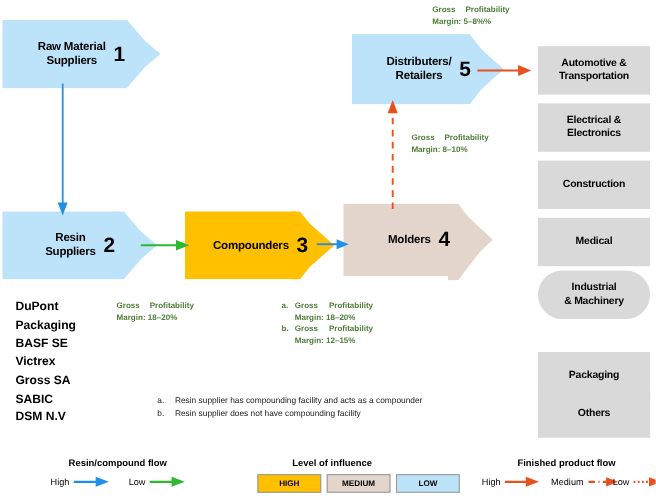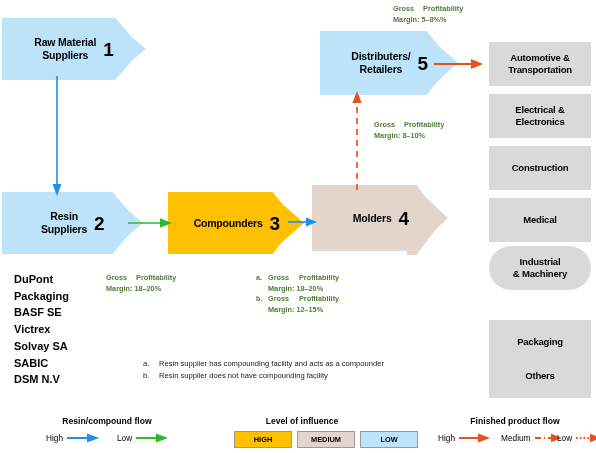--- a/index.html
+++ b/index.html
@@ -215,21 +215,21 @@
       <span class="mk"></span>
       <span>Margin: 12–15%</span>
     </div>
   </div>
 
   <div class="names" style="left:14px;top:271px;">
     <div>DuPont</div>
     <div>Packaging</div>
     <div>BASF SE</div>
     <div>Victrex</div>
-    <div>Solvay SA</div>
+    <div>Gross SA</div>
     <div>SABIC</div>
     <div>DSM N.V</div>
   </div>
 
   <div class="foot" style="left:143px;top:358px;">
     <div class="row">
       <span class="mk">a.</span>
       <span>Resin supplier has compounding facility and acts as a compounder</span>
     </div>
     <div class="row">

